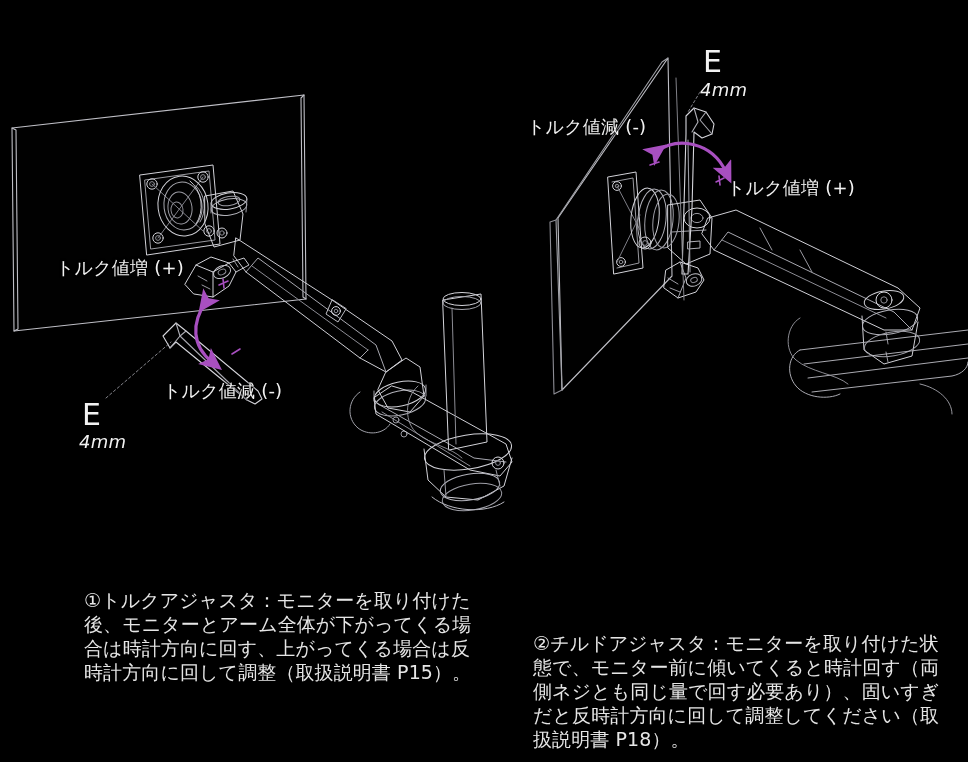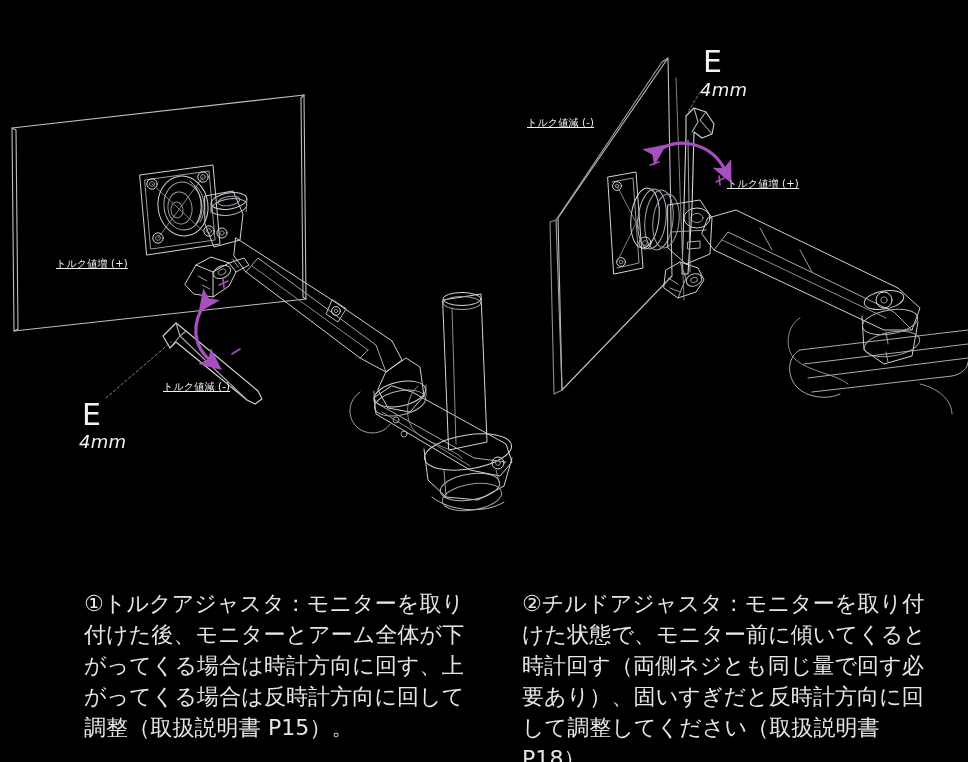--- a/index.html
+++ b/index.html
@@ -35,23 +35,22 @@
   }
   
   .ann {
     position: absolute;
     white-space: nowrap;
     color: #f2f2f2;
     line-height: 1.1;
     text-shadow: 0 0 3px #000, 0 0 3px #000;
   }
   .ann-jp {
-    font-size: 10px;
+    font-size: 18px;
     letter-spacing: .2px;
-    text-decoration: underline;
   }
   .ann-e {
     font-size: 30px;
     font-weight: 400;
     letter-spacing: .5px;
   }
   .ann-mm {
     font-size: 18px;
     letter-spacing: .3px;
     font-style: italic;
@@ -71,27 +70,27 @@
   .captions {
     position: absolute;
     left: 0;
     top: 588px;
     width: 968px;
     height: 174px;
   }
   .caption {
     position: absolute;
     top: 0;
-    font-size: 22px;
-    line-height: 31px;
+    font-size: 19px;
+    line-height: 24px;
     color: #e6e6e6;
     letter-spacing: .1px;
   }
   #caption-1 { left: 84px; width: 400px; }
-  #caption-2 { left: 522px; width: 420px; }
+  #caption-2 { left: 533px; width: 420px; margin-top: 43px; }
   .caption p {
     margin: 0;
     text-indent: 0;
   }
 </style>
 </head>
 <body>
 
 <div id="page">
 

